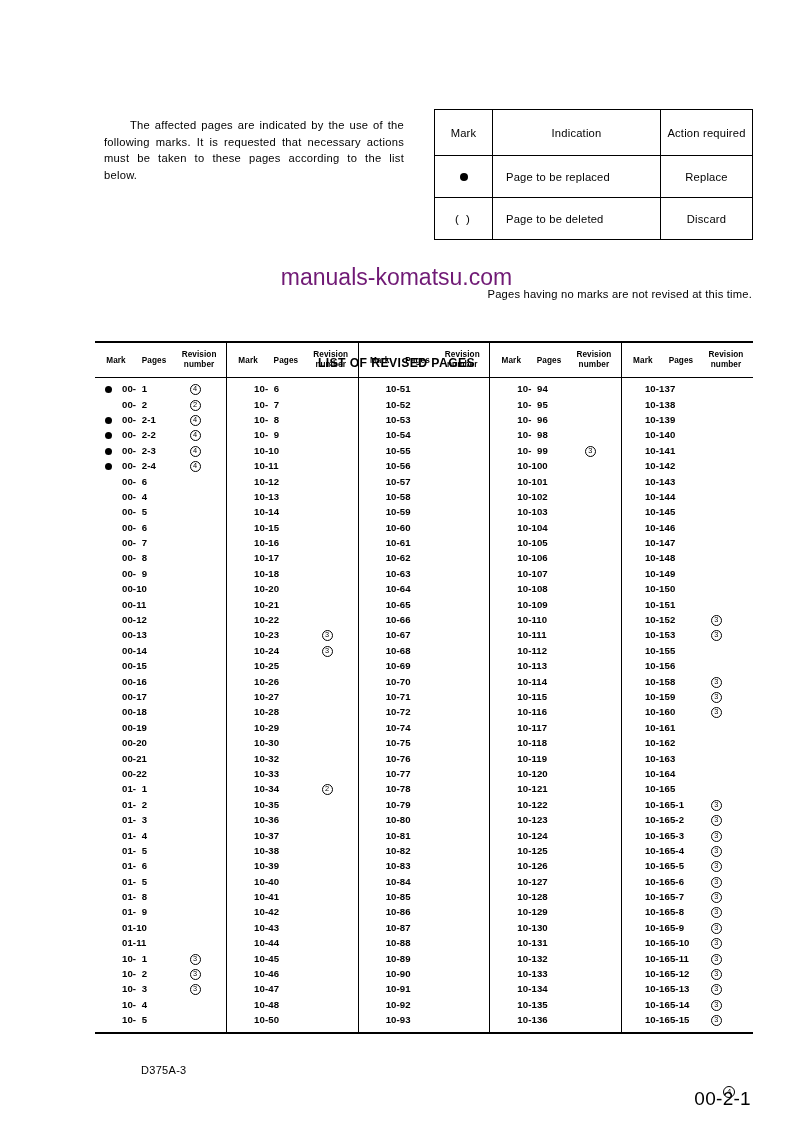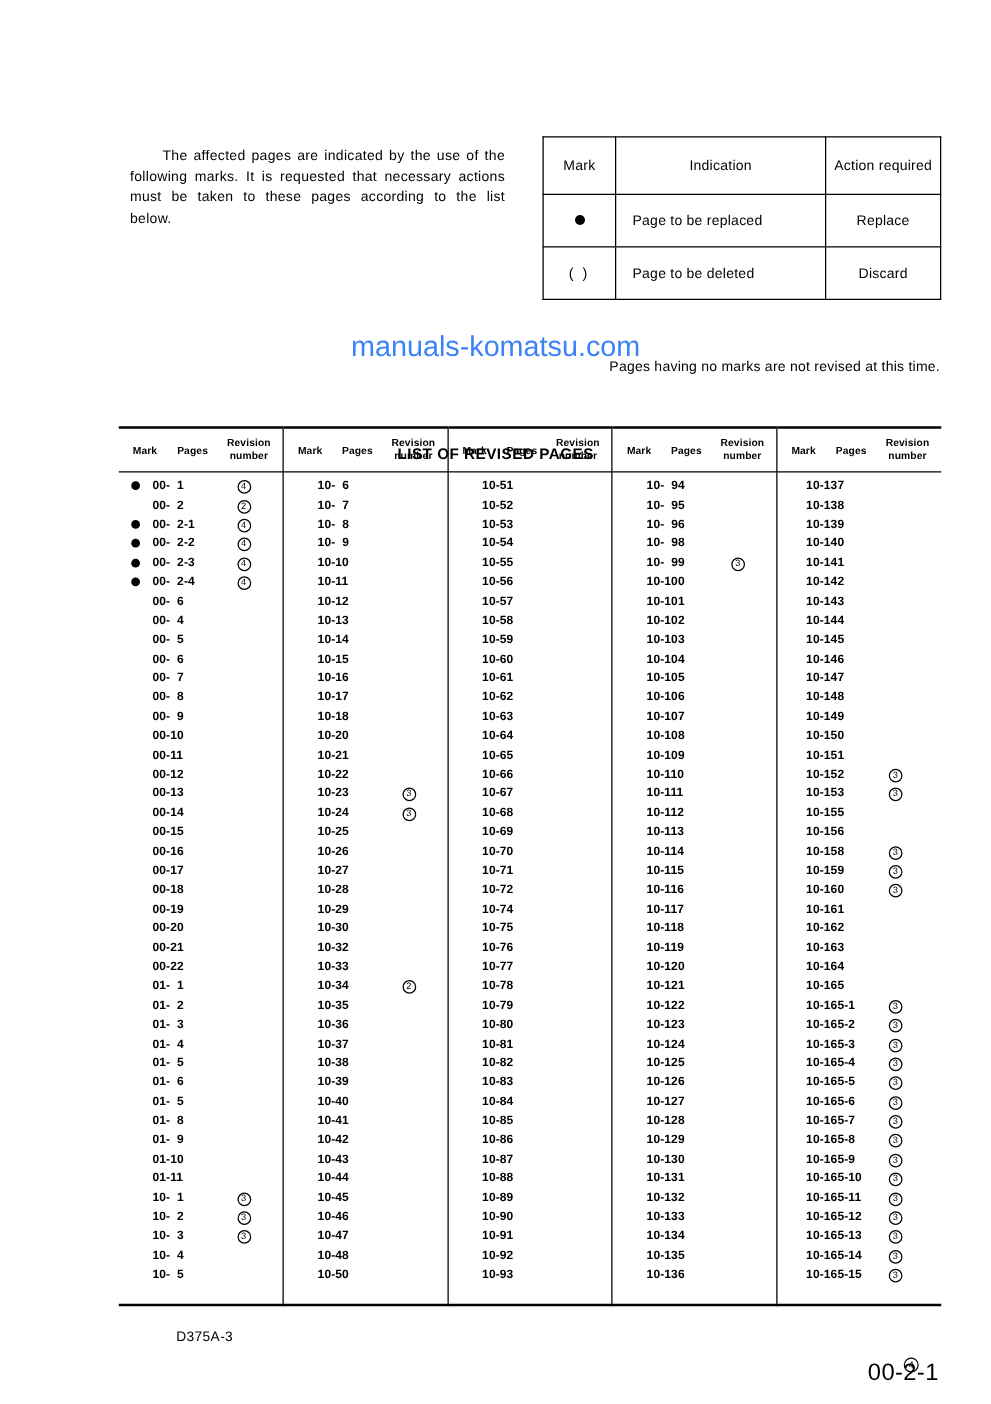--- a/index.html
+++ b/index.html
@@ -82,21 +82,21 @@
     letter-spacing: 0.2px;
   }
 
   
   #watermark {
     position: absolute;
     left: 0; top: 264px;
     width: 793px;
     text-align: center;
     font-size: 23px;
-    color: #3b82f6;
+    color: #701a75;
     letter-spacing: 0px;
     pointer-events: none;
   }
 
   
   #list-title {
     position: absolute;
     left: 0; top: 316px;
     width: 793px;
     text-align: center;
@@ -146,21 +146,21 @@
     border-left: 1.1px solid #000;
     border-right: 1.1px solid #000;
     vertical-align: top;
   }
   #revtable tbody td:first-child { border-left: none; }
   #revtable tbody td:last-child  { border-right: none; }
   #revtable tbody tr { border-bottom: 2.2px solid #000; }
 
   .colbody {
     padding-top: 3px;
-    padding-bottom: 16px;
+    padding-bottom: 5px;
   }
   .prow {
     display: flex;
     align-items: center;
     height: 15.4px;
     font-size: 9.6px;
     font-weight: bold;
     letter-spacing: 0.1px;
   }
   .p-mark {

